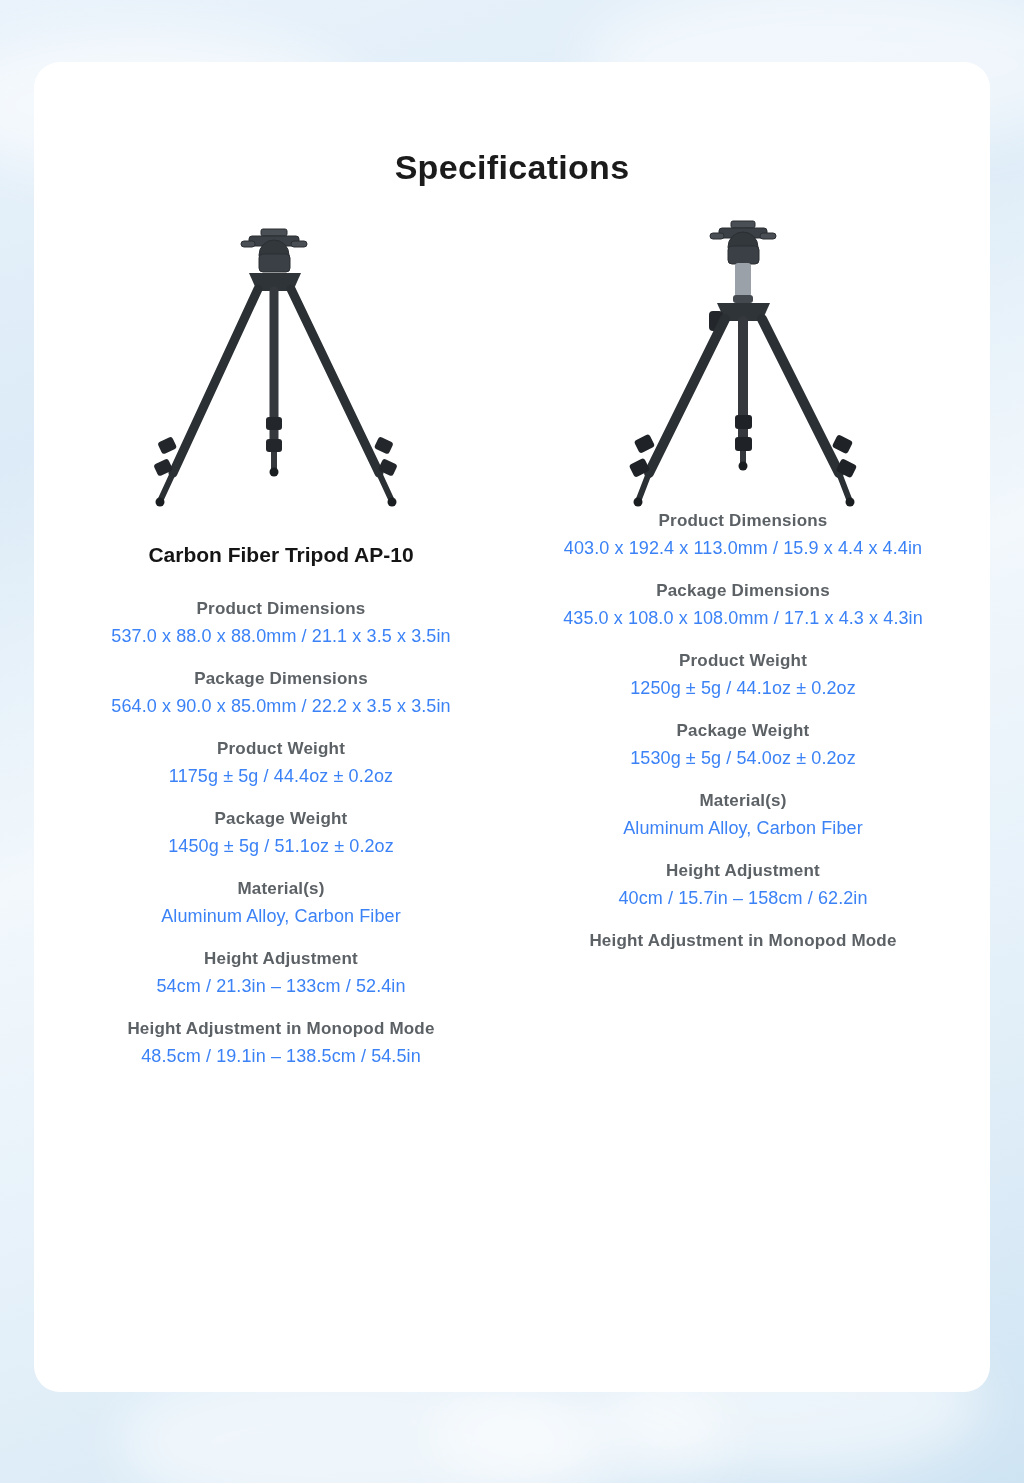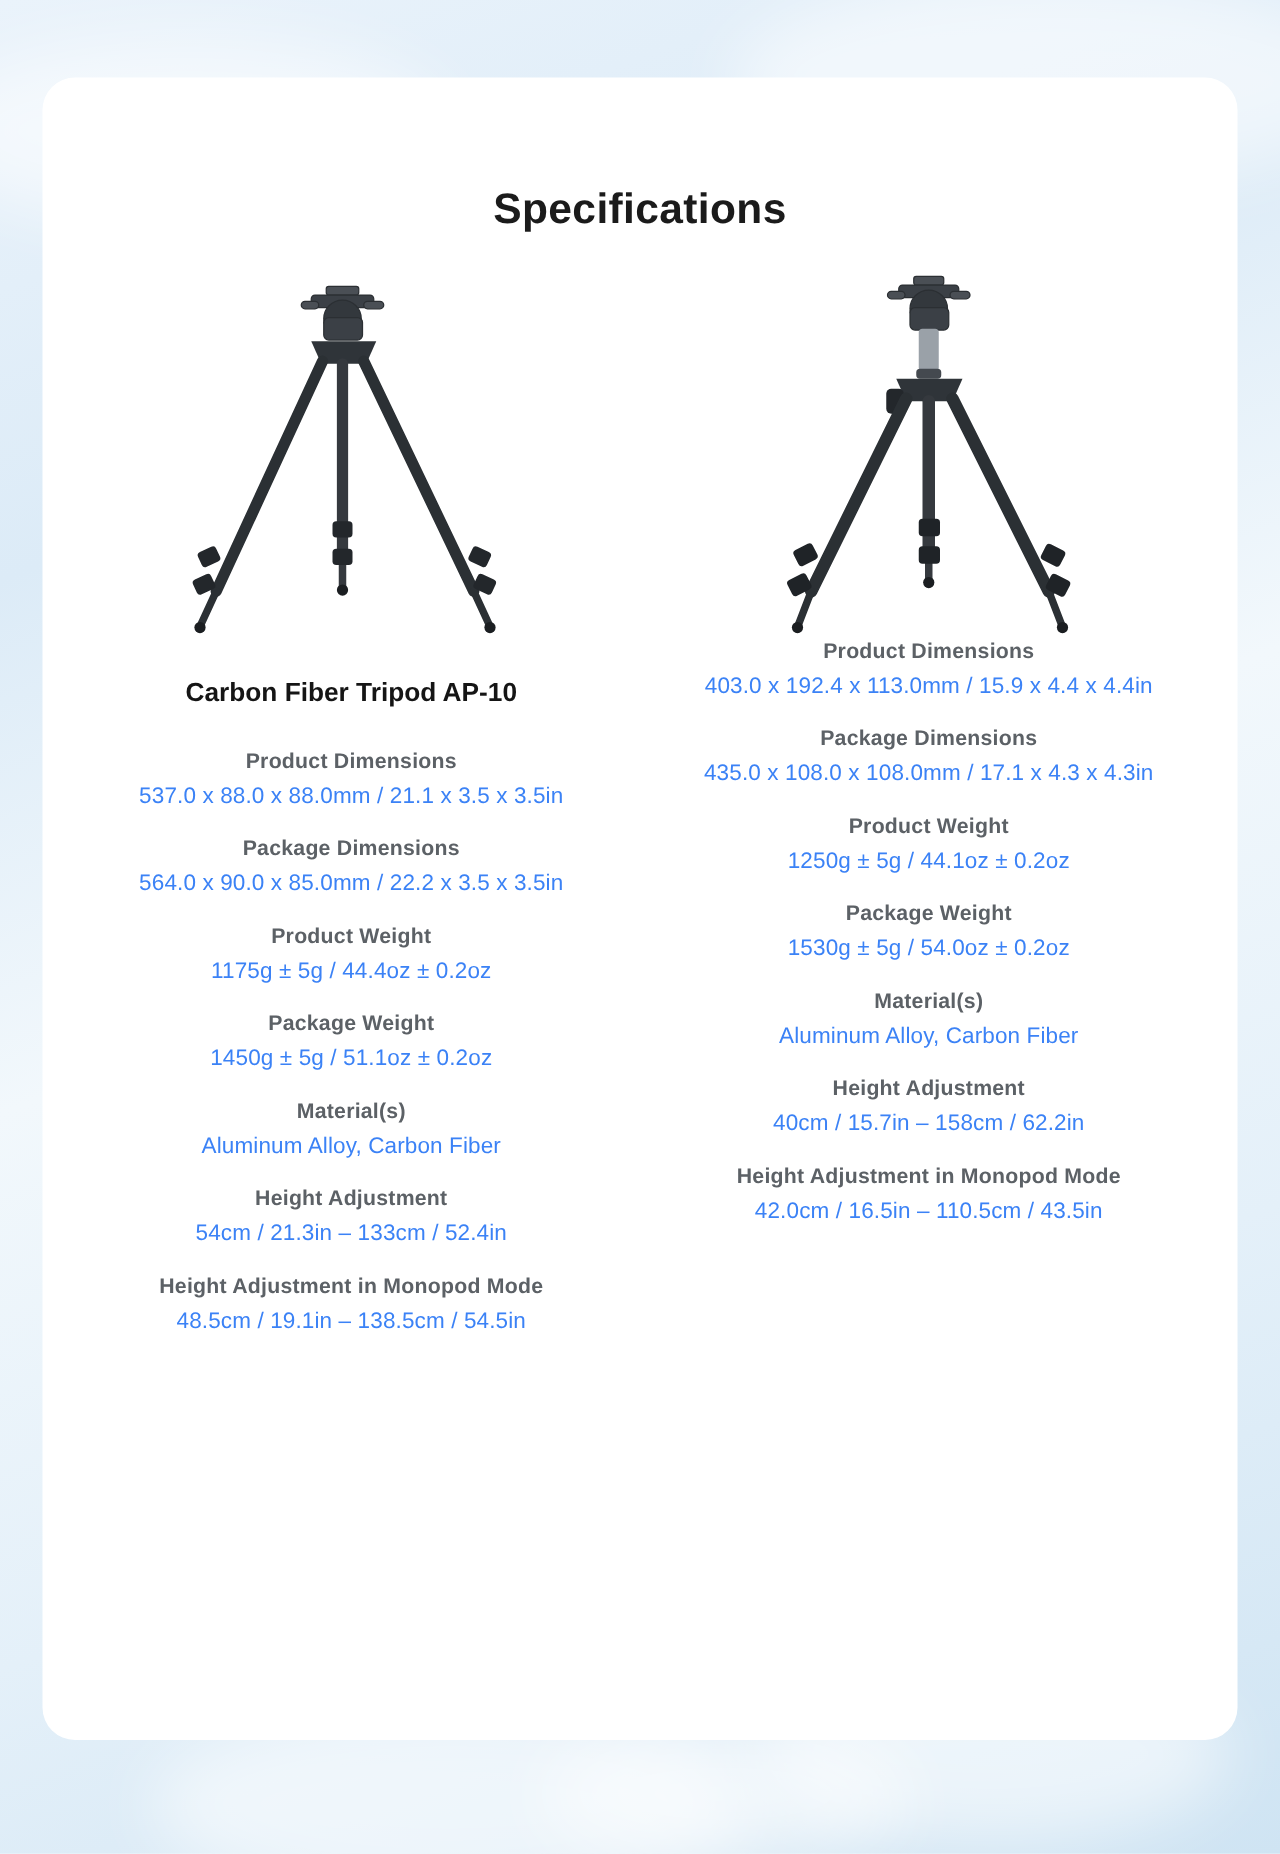--- a/index.html
+++ b/index.html
@@ -243,19 +243,18 @@
         <div class="spec-item">
           <div class="spec-label">Material(s)</div>
           <div class="spec-value">Aluminum Alloy, Carbon Fiber</div>
         </div>
         <div class="spec-item">
           <div class="spec-label">Height Adjustment</div>
           <div class="spec-value">40cm / 15.7in – 158cm / 62.2in</div>
         </div>
         <div class="spec-item wide">
           <div class="spec-label">Height Adjustment in Monopod Mode</div>
-          <div class="spec-value">42.0cm / 16.5in – 110.5cm / 43.5in</div>
         </div>
       </div>
     </div>
 
   </div>
 </div>
 
 </body></html>

